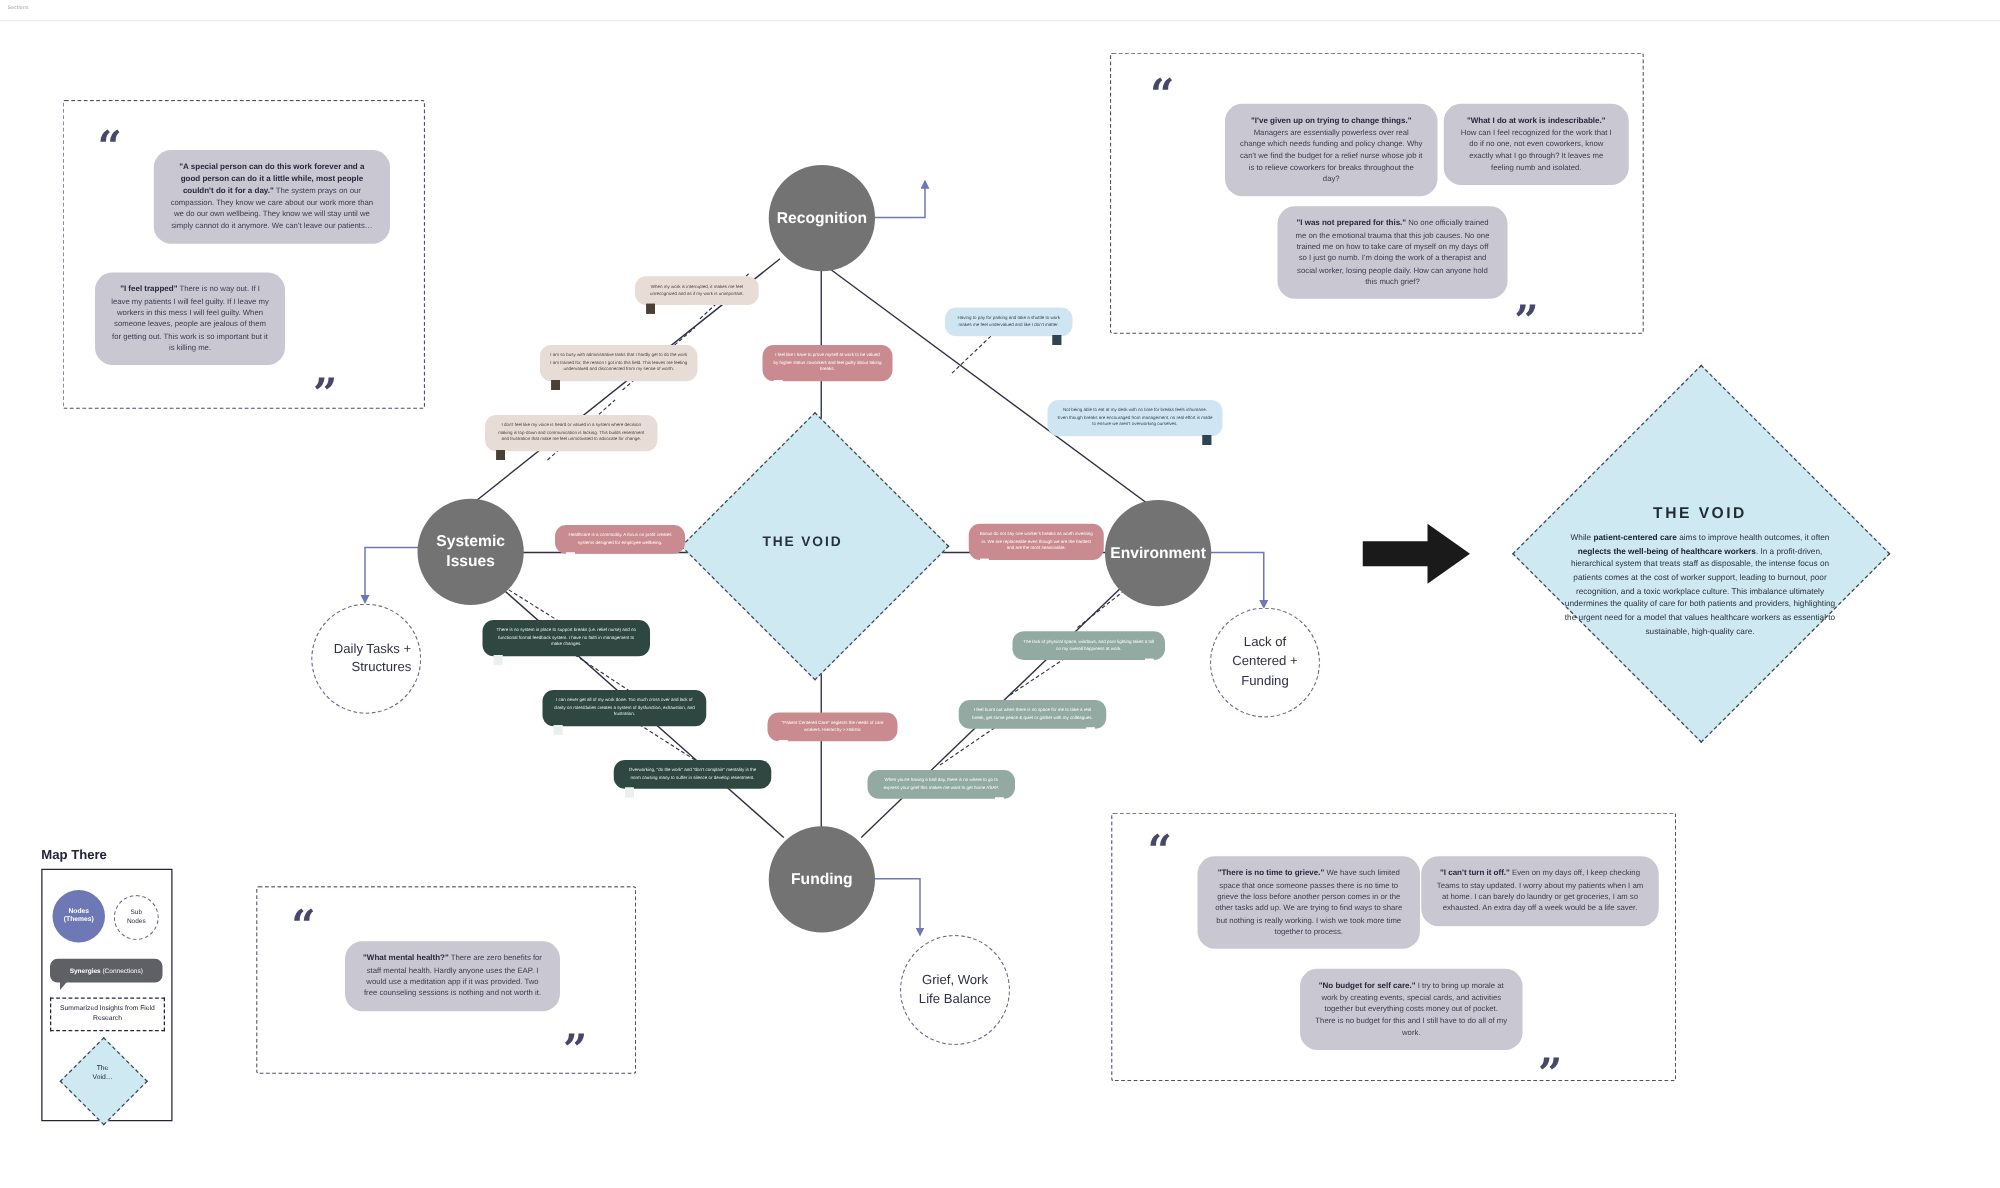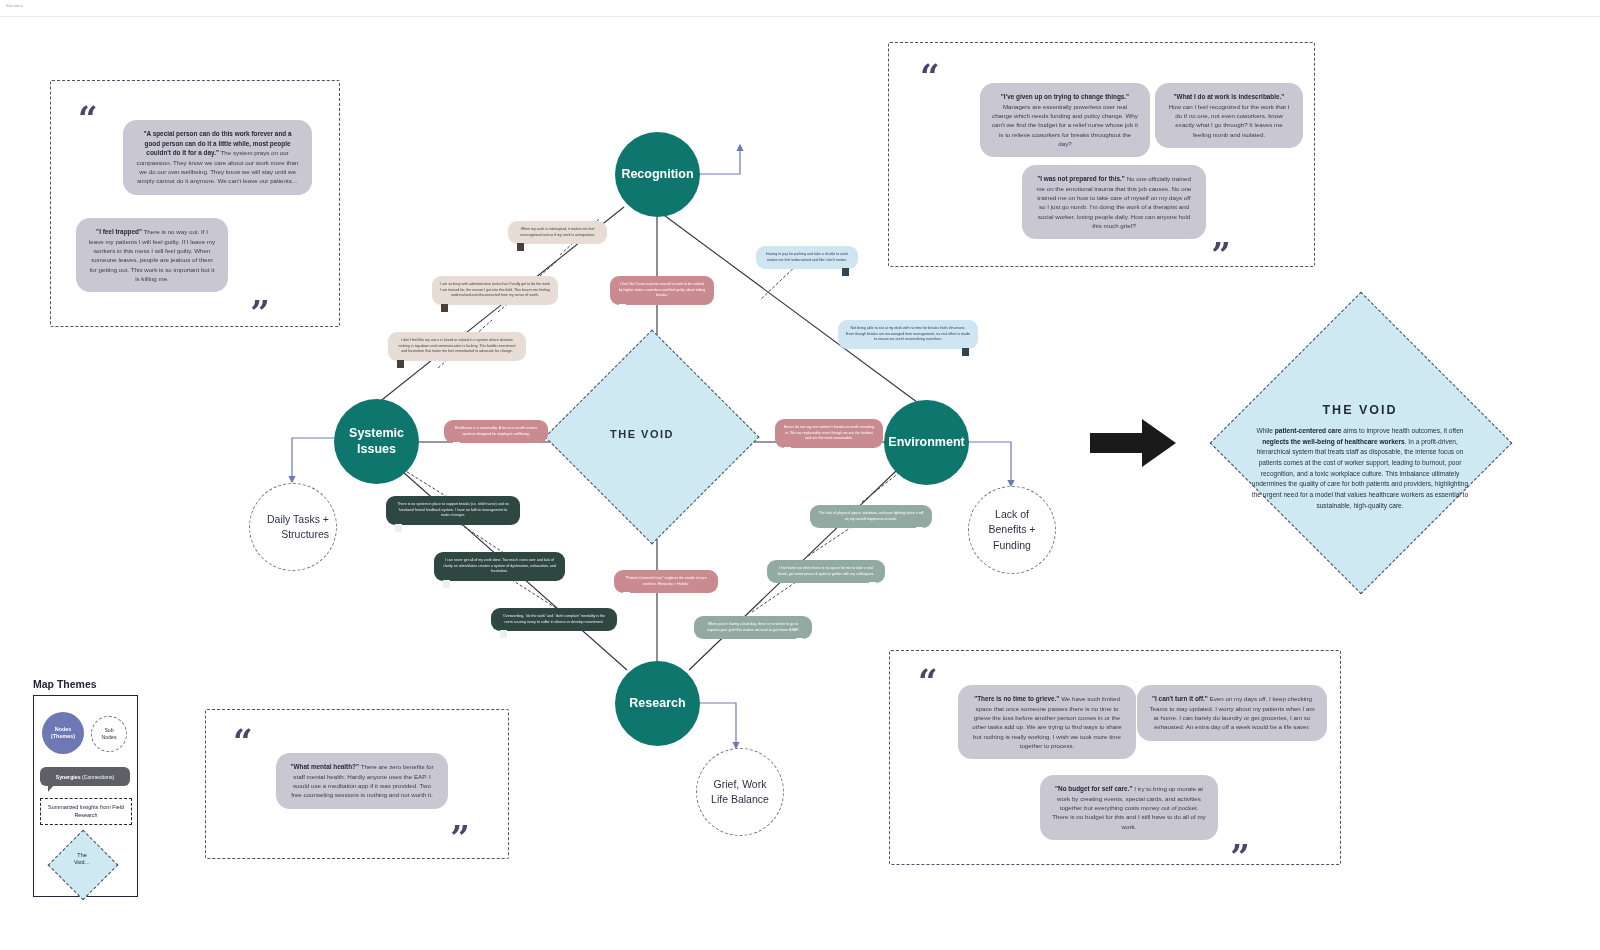--- a/index.html
+++ b/index.html
@@ -17,21 +17,21 @@
   .bigquote{position:absolute;font-family:"DejaVu Serif",serif;font-weight:bold;color:#46476b;
             font-size:34px;line-height:.8;letter-spacing:-2px;}
   .bigquote.close{transform:rotate(180deg);}
 
   
   .card{position:absolute;background:#c9c7d2;border-radius:14px;padding:9px 12px;
         text-align:center;font-size:6.2px;line-height:1.5;color:#3a3b4d;}
   .card b{font-size:6.4px;color:#26273a;}
 
   
-  .node{position:absolute;border-radius:50%;background:#0f766e;color:#fff;display:flex;
+  .node{position:absolute;border-radius:50%;background:#737373;color:#fff;display:flex;
         align-items:center;justify-content:center;text-align:center;font-weight:bold;
         font-size:12.5px;line-height:1.25;box-shadow:0 0 0 0 rgba(0,0,0,0);}
   .subnode{position:absolute;border-radius:50%;border:1.3px dashed #6d6f92;color:#2f3044;
            display:flex;align-items:center;justify-content:center;text-align:center;
            font-size:10.5px;line-height:1.45;background:#fff;}
 
   
   .bub{position:absolute;border-radius:9px;padding:6px 8px;text-align:center;
        font-size:3.6px;line-height:1.55;}
   .bub:after{content:"";position:absolute;width:0;height:0;}
@@ -130,30 +130,30 @@
   <div class="node" style="left:615px;top:132px;width:85px;height:85px;">
     <span>Recognition</span>
   </div>
   <div class="node" style="left:334px;top:399px;width:85px;height:85px;">
     <span>Systemic Issues</span>
   </div>
   <div class="node" style="left:884px;top:400px;width:85px;height:85px;">
     <span>Environment</span>
   </div>
   <div class="node" style="left:615px;top:661px;width:85px;height:85px;">
-    <span>Research</span>
+    <span>Funding</span>
   </div>
 
   <div class="subnode" style="left:249px;top:483px;width:86px;height:86px;">
     <span style="width:72px;text-align:right;">Daily Tasks + Structures</span>
   </div>
   <div class="subnode" style="left:968px;top:486px;width:86px;height:86px;">
-    <span style="width:62px;">Lack of Benefits + Funding</span>
-  </div>
-  <div class="subnode" style="left:696px;top:748px;width:86px;height:86px;">
+    <span style="width:62px;">Lack of Centered + Funding</span>
+  </div>
+  <div class="subnode" style="left:720px;top:748px;width:86px;height:86px;">
     <span style="width:66px;">Grief, Work Life Balance</span>
   </div>
 
   <div class="bub b-tan tail-bl" style="left:508px;top:221px;width:83px;">When my work is interrupted, it makes me feel unrecognized and as if my work is unimportant.</div>
   <div class="bub b-tan tail-bl" style="left:432px;top:276px;width:110px;">I am so busy with administrative tasks that I hardly get to do the work I am trained for, the reason I got into this field. This leaves me feeling undervalued and disconnected from my sense of worth.</div>
   <div class="bub b-tan tail-bl" style="left:388px;top:332px;width:122px;">I don't feel like my voice is heard or valued in a system where decision making is top-down and communication is lacking. This builds resentment and frustration that make me feel unmotivated to advocate for change.</div>
 
   <div class="bub b-red tail-bl" style="left:610px;top:276px;width:88px;">I feel like I have to prove myself at work to be valued by higher status coworkers and feel guilty about taking breaks.</div>
   <div class="bub b-red tail-bl" style="left:444px;top:420px;width:88px;">Healthcare is a commodity. A focus on profit creates systems designed for employee wellbeing.</div>
   <div class="bub b-red tail-bl" style="left:775px;top:419px;width:92px;">Bonus do not say one worker's breaks as worth investing in. We are replaceable even though we are the hardest and are the most seasonable.</div>
@@ -229,21 +229,21 @@
   <div class="voidwrap">
     <div class="voidshape"></div>
     <div class="voidinner">
       <div class="voidtitle">THE  VOID</div>
       <div class="voidtext">
         <span>While </span><b>patient-centered care</b><span> aims to improve health outcomes, it often </span><b>neglects the well-being of healthcare workers</b><span>. In a profit-driven, hierarchical system that treats staff as disposable, the intense focus on patients comes at the cost of worker support, leading to burnout, poor recognition, and a toxic workplace culture. This imbalance ultimately undermines the quality of care for both patients and providers, highlighting the urgent need for a model that values healthcare workers as essential to sustainable, high-quality care.</span>
       </div>
     </div>
   </div>
 
-  <div class="legend-title">Map Themes</div>
+  <div class="legend-title">Map There</div>
   <div class="legend-box"></div>
   <div class="lg-node">
     <span>Nodes</span>
     <span>(Themes)</span>
   </div>
   <div class="lg-sub">
     <span>Sub</span>
     <span>Nodes</span>
   </div>
   <div class="lg-syn">

